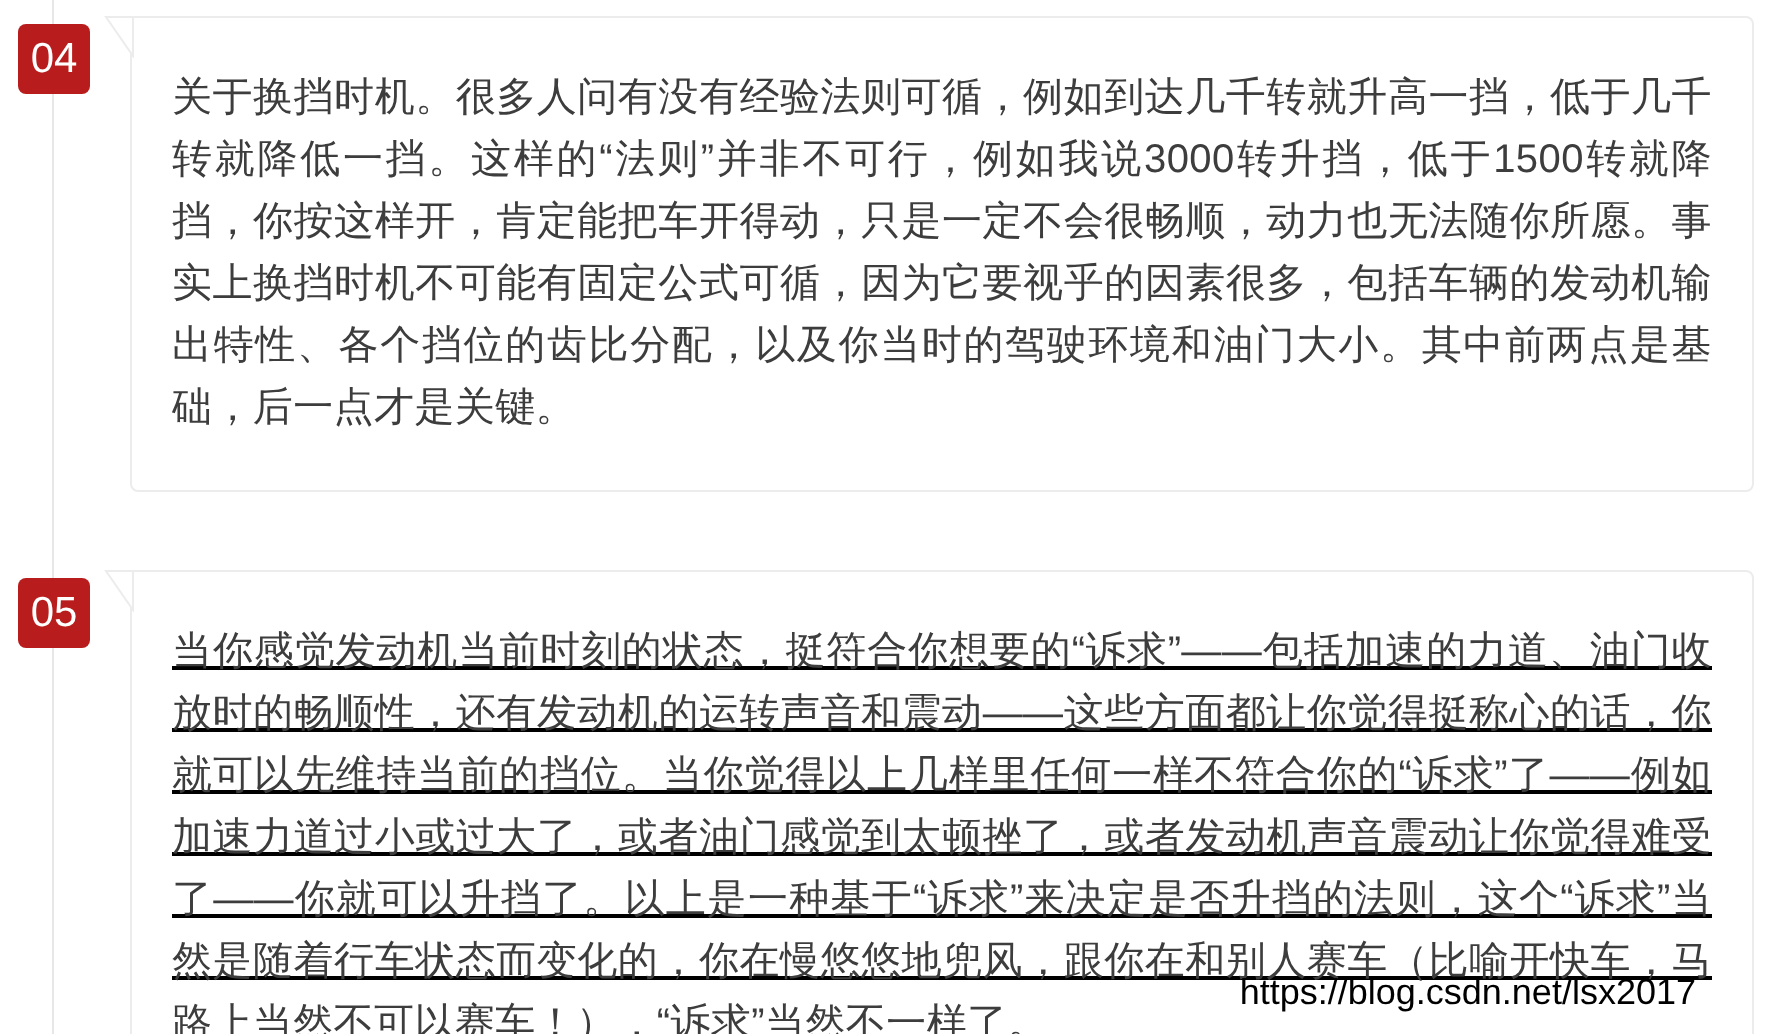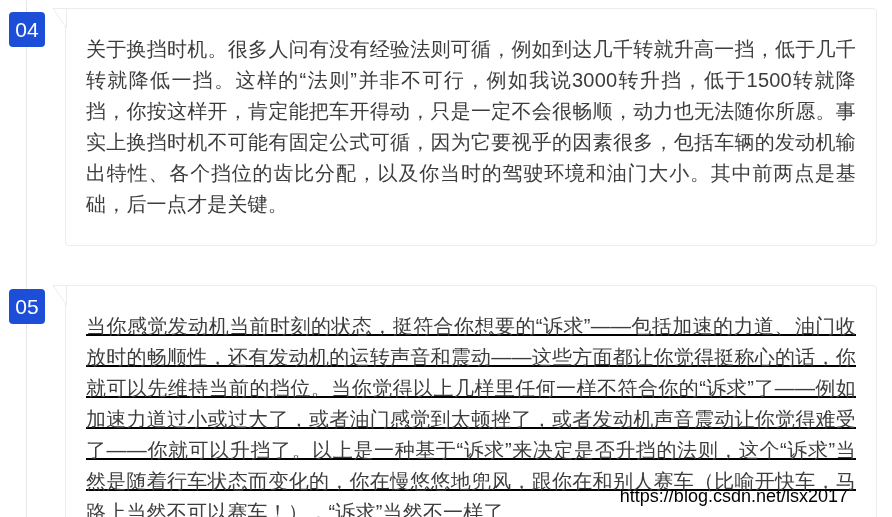--- a/index.html
+++ b/index.html
@@ -30,21 +30,21 @@
     box-sizing: border-box;
   }
   .step.first  { margin-top: 8px; }
   .step.second { margin-top: 39px; text-decoration: underline; }
   .badge {
     position: absolute;
     left: -56px;
     top: 4px;
     width: 36px;
     height: 35px;
-    background: #1d4ed8;
+    background: #b91c1c;
     border-radius: 4px;
     color: #ffffff;
     font-size: 21px;
     line-height: 35px;
     text-align: center;
     z-index: 2;
   }
   .card {
     position: relative;
     background: #ffffff;

